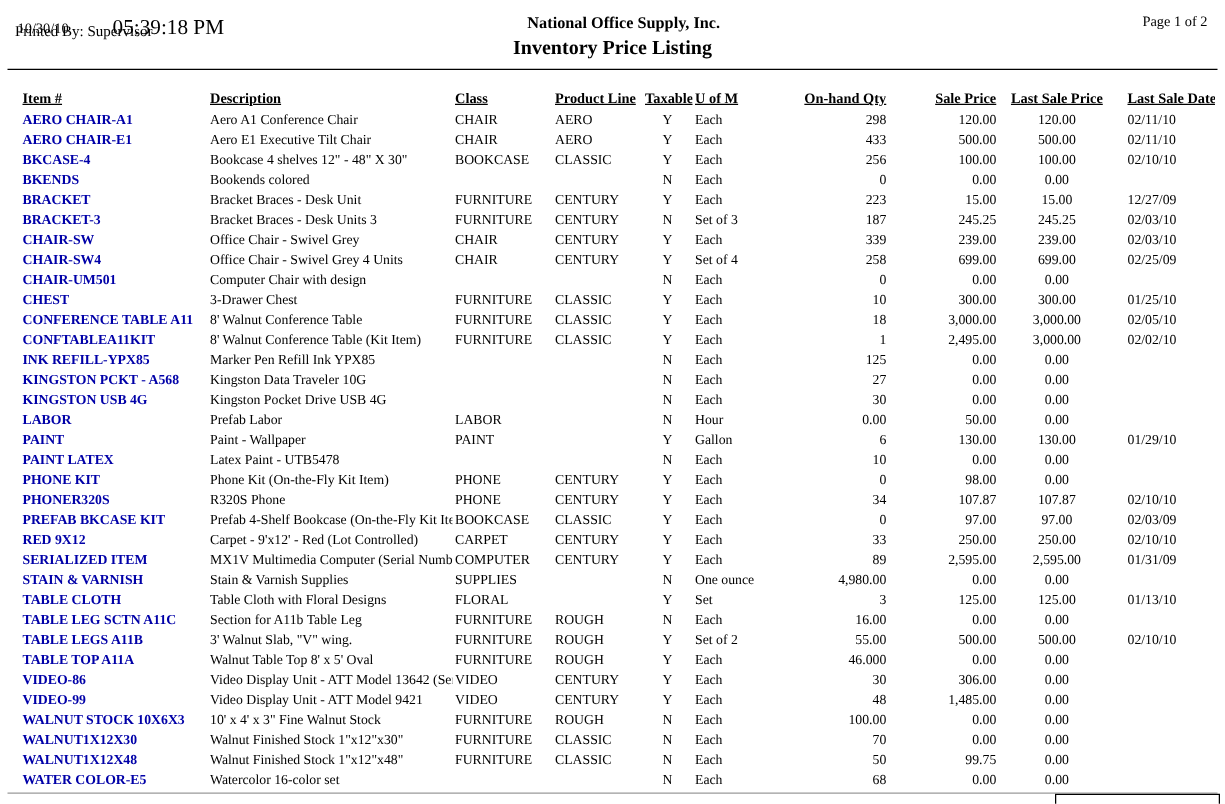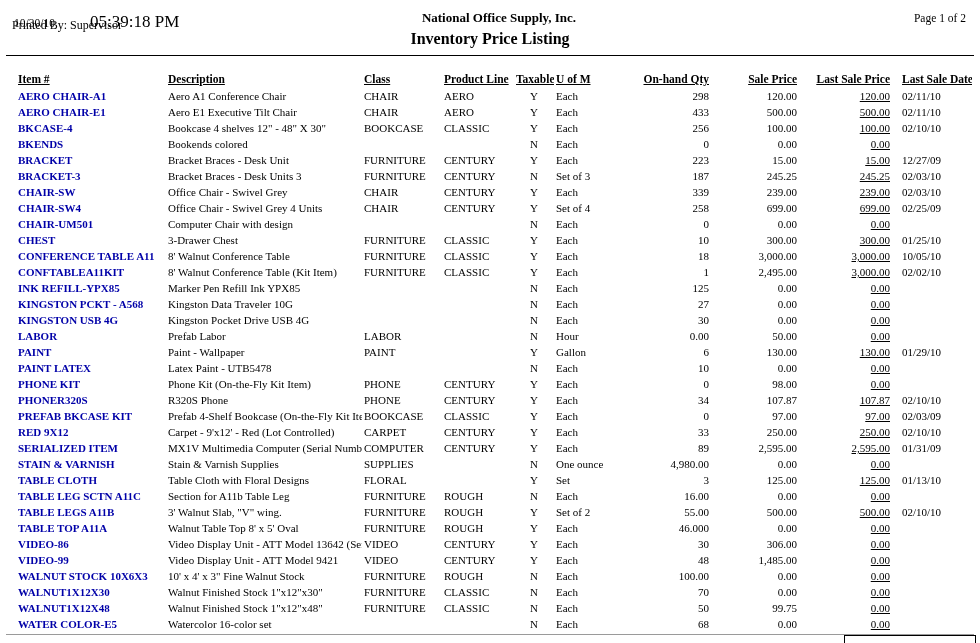--- a/index.html
+++ b/index.html
@@ -43,21 +43,21 @@
 
   
   .c0 { width: 150px; }
   .c1 { width: 196px; }
   .c2 { width: 80px; }
   .c3 { width: 72px; }
   .c4 { width: 40px; text-align: center; }
   .c5 { width: 62px; }
   .c6 { width: 95px; text-align: right; }
   .c7 { width: 88px; text-align: right; }
-  .c8 { width: 93px; text-align: right; text-decoration: underline; }
+  .c8 { width: 93px; text-align: center; }
   .c9 { width: 80px; padding-left: 10px; }
 
   tbody td.c0 { font-weight: bold; cursor: pointer; }
 
   
   .bottom-rule { position: absolute; left: 6px; right: 6px; top: 634px;
                  border-top: 1px solid #9a9a9a; height: 0; }
   .footer-box  { position: absolute; right: 4px; bottom: -2px; width: 132px; height: 10px;
                  border: 1px solid #000; background: #fff; }
 </style>
@@ -215,21 +215,21 @@
           <tr>
             <td class="c0" style="color: rgb(0, 0, 168);">CONFERENCE TABLE A11</td>
             <td class="c1">8' Walnut Conference Table</td>
             <td class="c2">FURNITURE</td>
             <td class="c3">CLASSIC</td>
             <td class="c4">Y</td>
             <td class="c5">Each</td>
             <td class="c6">18</td>
             <td class="c7">3,000.00</td>
             <td class="c8">3,000.00</td>
-            <td class="c9">10/05/10</td>
+            <td class="c9">02/05/10</td>
           </tr>
           <tr>
             <td class="c0" style="color: rgb(0, 0, 168);">CONFTABLEA11KIT</td>
             <td class="c1">8' Walnut Conference Table (Kit Item)</td>
             <td class="c2">FURNITURE</td>
             <td class="c3">CLASSIC</td>
             <td class="c4">Y</td>
             <td class="c5">Each</td>
             <td class="c6">1</td>
             <td class="c7">2,495.00</td>

